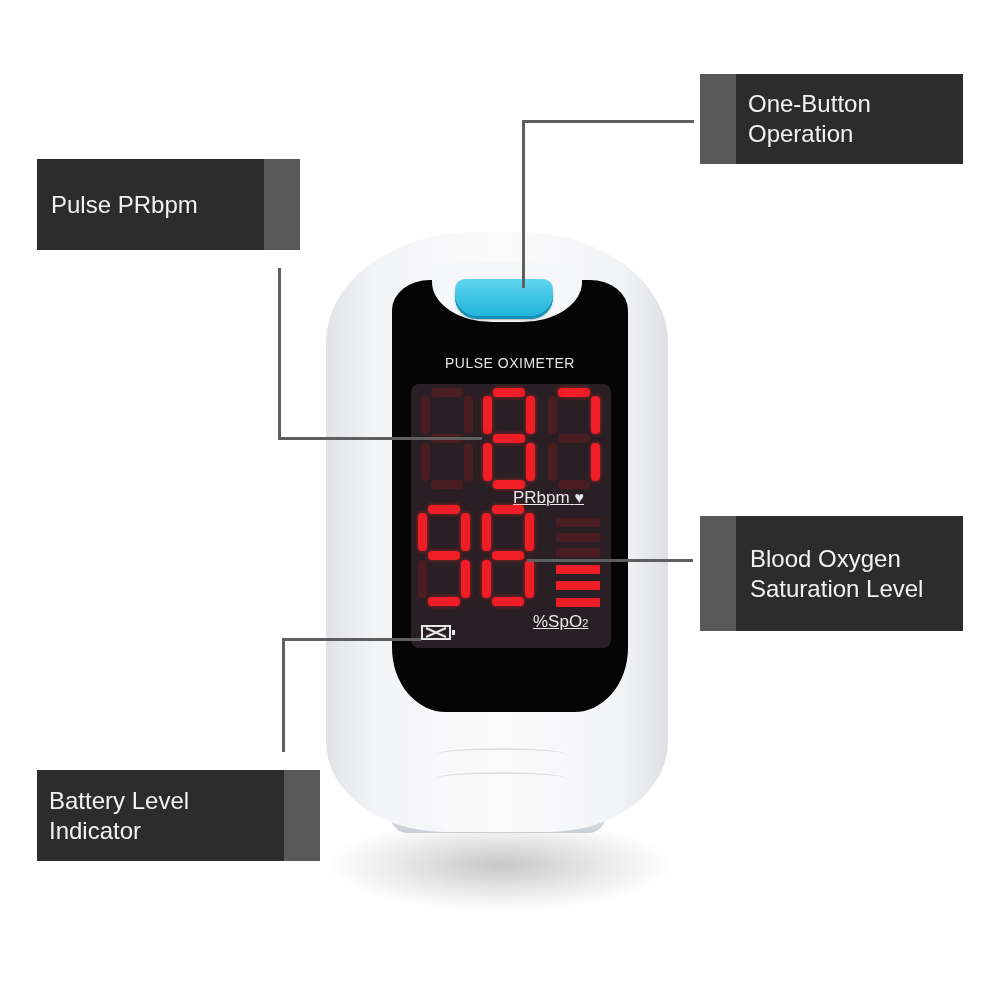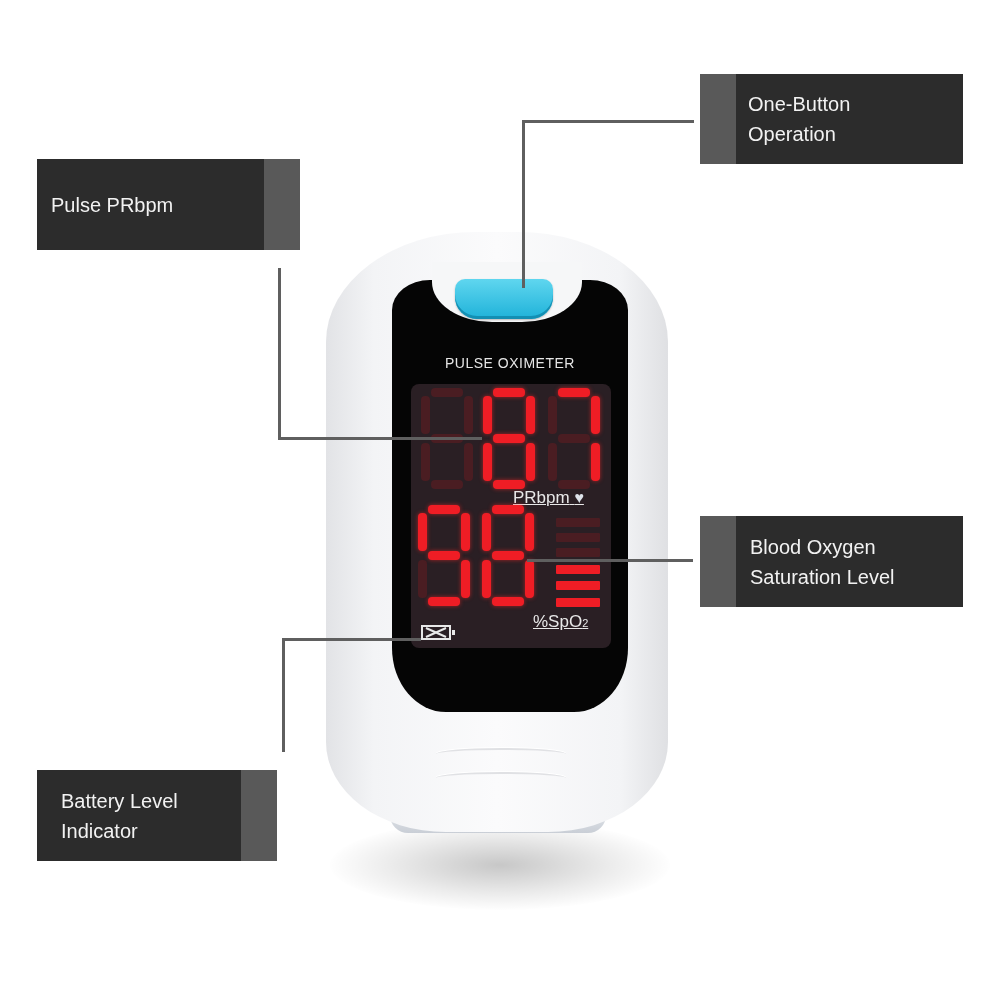--- a/index.html
+++ b/index.html
@@ -3,21 +3,21 @@
 <meta charset="utf-8">
 <style>
   html, body { margin: 0; padding: 0; }
   body {
     width: 1000px; height: 1000px; position: relative; overflow: hidden;
     background: #ffffff;
     font-family: "Liberation Sans", sans-serif;
   }
   .callout {
     position: absolute; background: #2c2c2c; color: #f2f2f2;
-    font-size: 20px; line-height: 30px; box-sizing: border-box;
+    font-size: 24px; line-height: 30px; box-sizing: border-box;
     display: flex; align-items: center;
   }
   .callout .tab { position: absolute; top: 0; bottom: 0; width: 36px; background: #595959; }
   .callout .txt { white-space: pre-line; }
   .leader { position: absolute; background: #5f5f5f; }
 
   
   .shadow {
     position: absolute; left: 330px; top: 820px; width: 340px; height: 90px;
     border-radius: 50%;
@@ -92,26 +92,26 @@
 
 <div class="callout" style="left:700px; top:74px; width:263px; height:90px; padding-left:48px;">
   <div class="tab" style="left:0;"></div>
   <span class="txt">One-Button
 Operation</span>
 </div>
 <div class="callout" style="left:37px; top:159px; width:263px; height:91px; padding-left:14px;">
   <div class="tab" style="right:0;"></div>
   <span class="txt">Pulse PRbpm</span>
 </div>
-<div class="callout" style="left:700px; top:516px; width:263px; height:91px; padding-left:50px;">
+<div class="callout" style="left:700px; top:516px; width:263px; height:115px; padding-left:50px;">
   <div class="tab" style="left:0;"></div>
   <span class="txt">Blood Oxygen
 Saturation Level</span>
 </div>
-<div class="callout" style="left:37px; top:770px; width:240px; height:91px; padding-left:24px;">
+<div class="callout" style="left:37px; top:770px; width:283px; height:91px; padding-left:12px;">
   <div class="tab" style="right:0;"></div>
   <span class="txt">Battery Level
 Indicator</span>
 </div>
 
 <div class="shadow"></div>
 <div class="body-lip"></div>
 <div class="body"></div>
 <div class="groove" style="top:748px;"></div>
 <div class="groove" style="top:772px;"></div>

